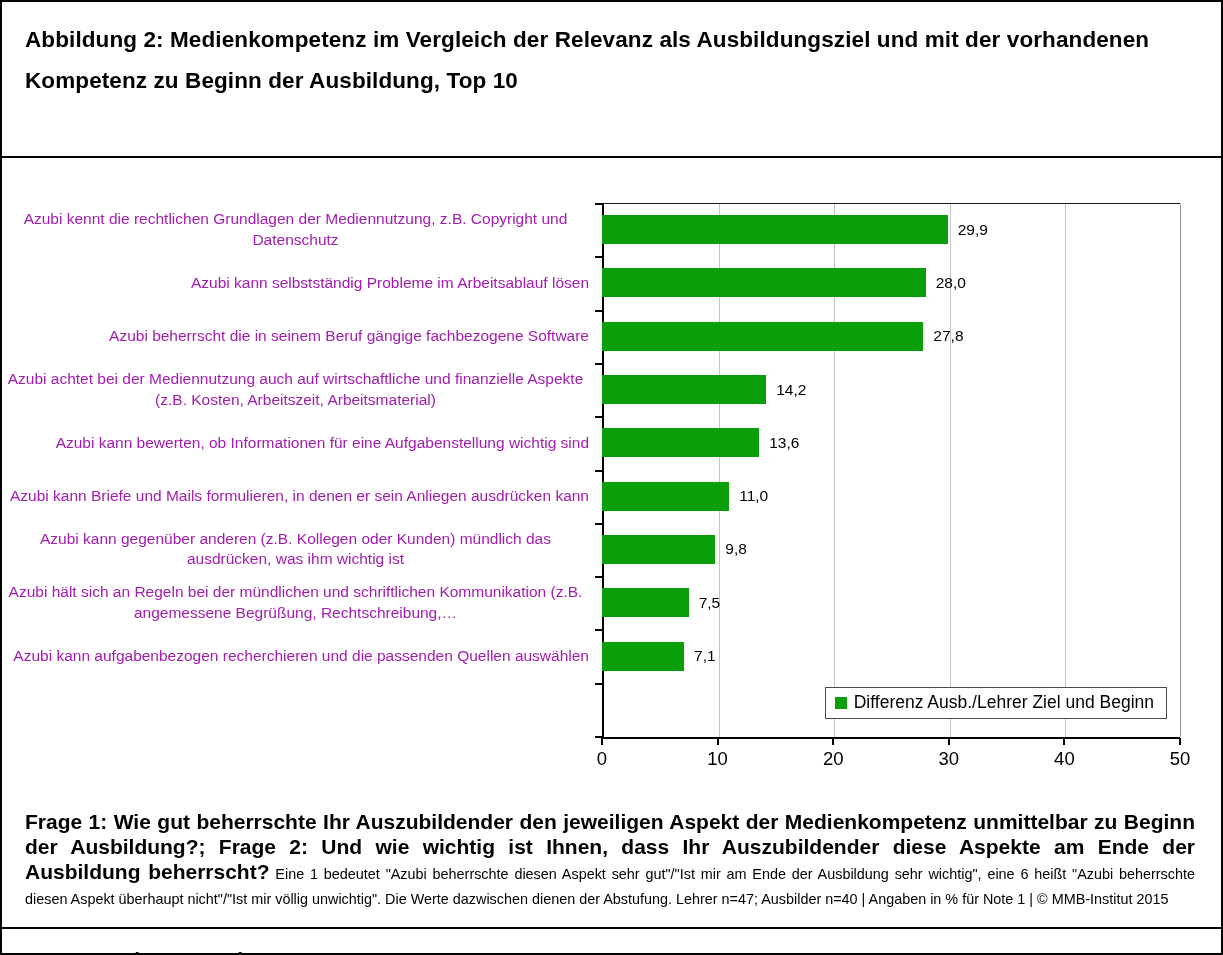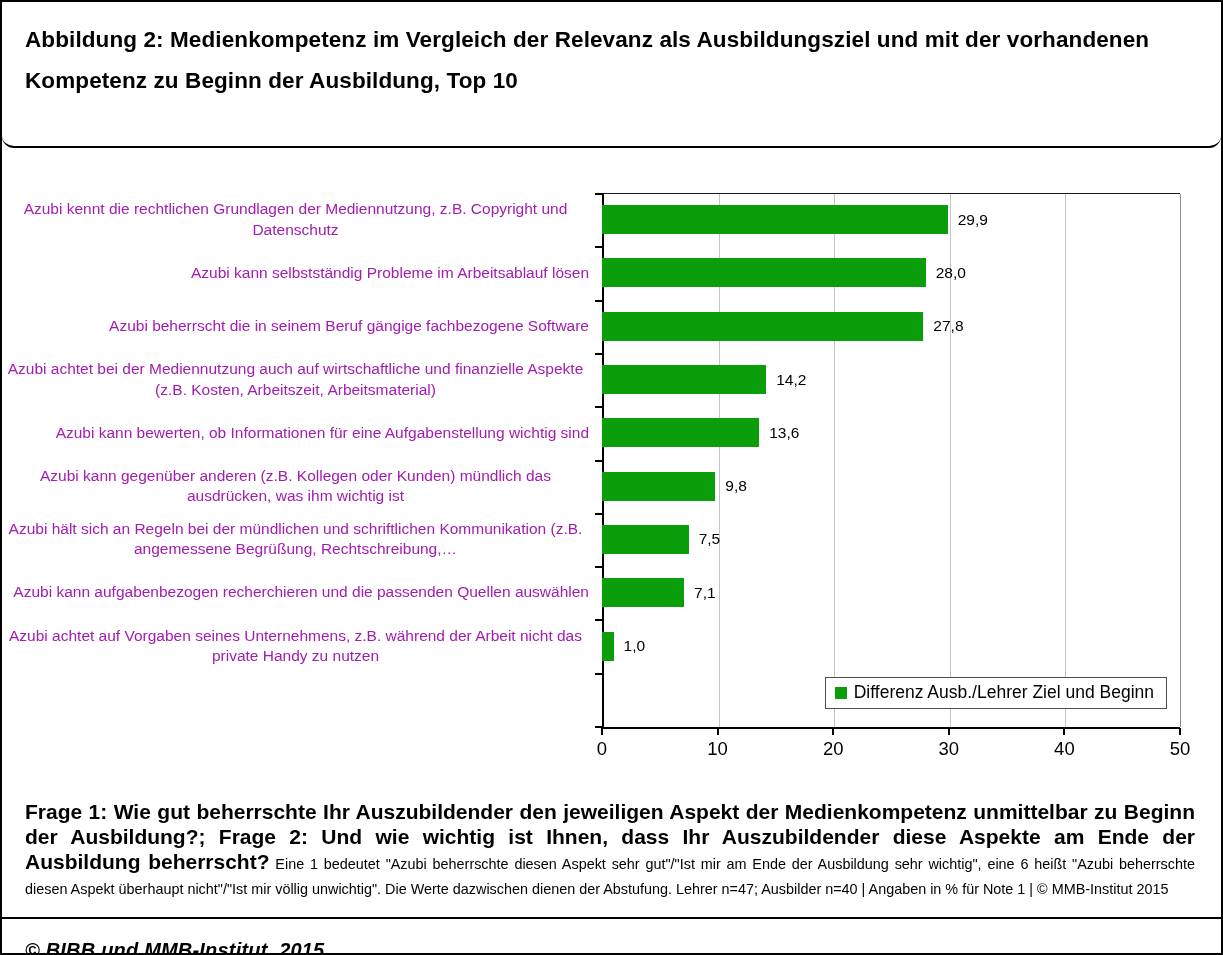--- a/index.html
+++ b/index.html
@@ -13,23 +13,22 @@
     width: 1219px; height: 951px;
     border: 2px solid #000;
     background: #fff;
     position: relative;
     overflow: hidden;
   }
   
   .title-block {
     height: 121px;
     border-bottom: 2px solid #000;
-    padding: 17px 28px 6px 23px;
+    padding: 17px 28px 16px 23px;
     overflow: hidden;
-    border-radius: 12px;
   }
   .title-block h1 {
     font-size: 22.5px;
     line-height: 41px;
     font-weight: bold;
     letter-spacing: 0.1px;
   }
   
   .chart-section { height: 645px; position: relative; }
   .plot-overlay {
@@ -179,20 +178,29 @@
           <div class="cat">
             <span>Azubi kann bewerten, ob Informationen für eine Aufgabenstellung wichtig sind</span>
           </div>
           <div class="bar-cell">
             <div class="bar" style="width: 27.2%; background: rgb(11, 158, 11);"></div>
             <span class="val">13,6</span>
           </div>
         </div>
         <div class="row">
           <div class="cat">
+            <span>Azubi kann Briefe und Mails formulieren, in denen er sein Anliegen ausdrücken kann</span>
+          </div>
+          <div class="bar-cell">
+            <div class="bar" style="width: 22%; background: rgb(11, 158, 11);"></div>
+            <span class="val">11,0</span>
+          </div>
+        </div>
+        <div class="row">
+          <div class="cat">
             <span>Azubi kann gegenüber anderen (z.B. Kollegen oder Kunden) mündlich das ausdrücken, was ihm wichtig ist</span>
           </div>
           <div class="bar-cell">
             <div class="bar" style="width: 19.6%; background: rgb(11, 158, 11);"></div>
             <span class="val">9,8</span>
           </div>
         </div>
         <div class="row">
           <div class="cat">
             <span>Azubi hält sich an Regeln bei der mündlichen und schriftlichen Kommunikation (z.B. angemessene Begrüßung, Rechtschreibung,…</span>
@@ -202,29 +210,20 @@
             <span class="val">7,5</span>
           </div>
         </div>
         <div class="row">
           <div class="cat">
             <span>Azubi kann aufgabenbezogen recherchieren und die passenden Quellen auswählen</span>
           </div>
           <div class="bar-cell">
             <div class="bar" style="width: 14.2%; background: rgb(11, 158, 11);"></div>
             <span class="val">7,1</span>
-          </div>
-        </div>
-        <div class="row">
-          <div class="cat">
-            <span>Azubi achtet auf Vorgaben seines Unternehmens, z.B. während der Arbeit nicht das private Handy zu nutzen</span>
-          </div>
-          <div class="bar-cell">
-            <div class="bar" style="width: 2%; background: rgb(11, 158, 11);"></div>
-            <span class="val">1,0</span>
           </div>
         </div>
       </div>
     <div class="xtick-row" id="xticks">
         <div class="xtick" style="left: 0%;"></div>
         <div class="xtick" style="left: 20%;"></div>
         <div class="xtick" style="left: 40%;"></div>
         <div class="xtick" style="left: 60%;"></div>
         <div class="xtick" style="left: 80%;"></div>
         <div class="xtick" style="left: 100%;"></div>

